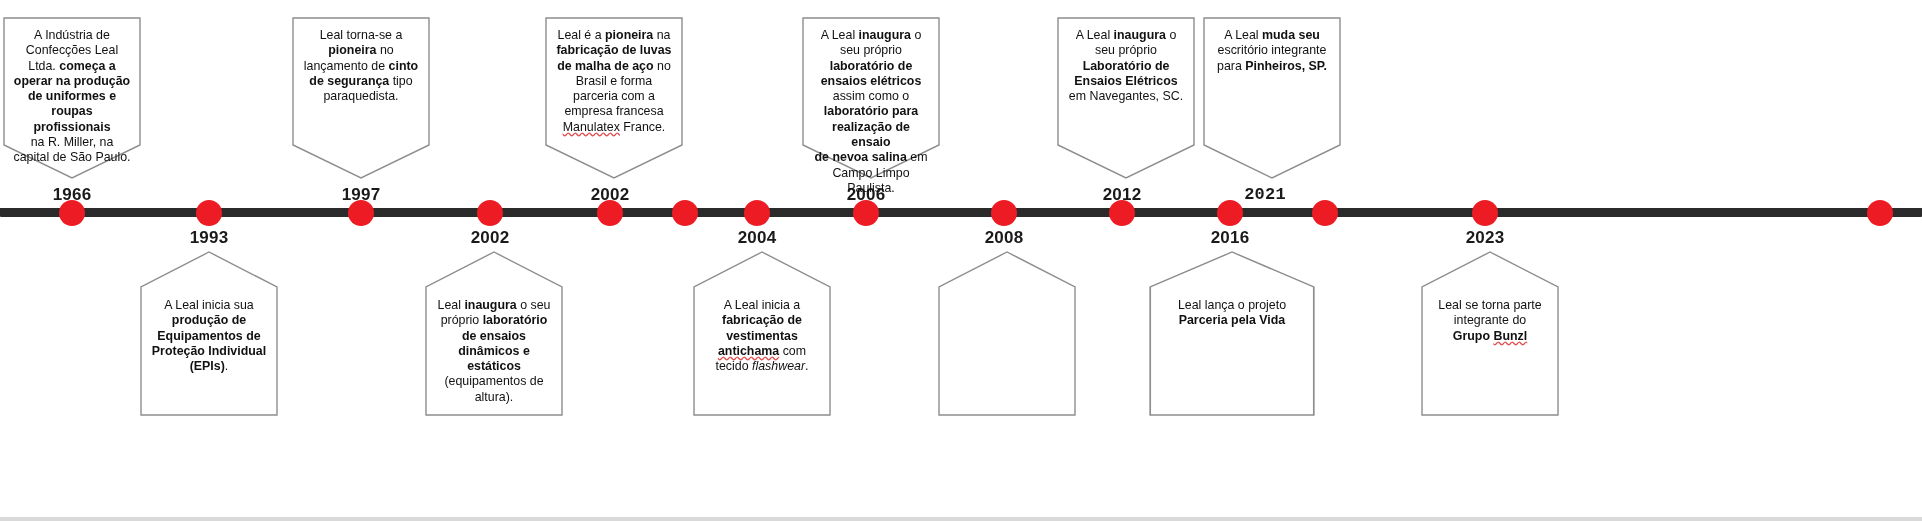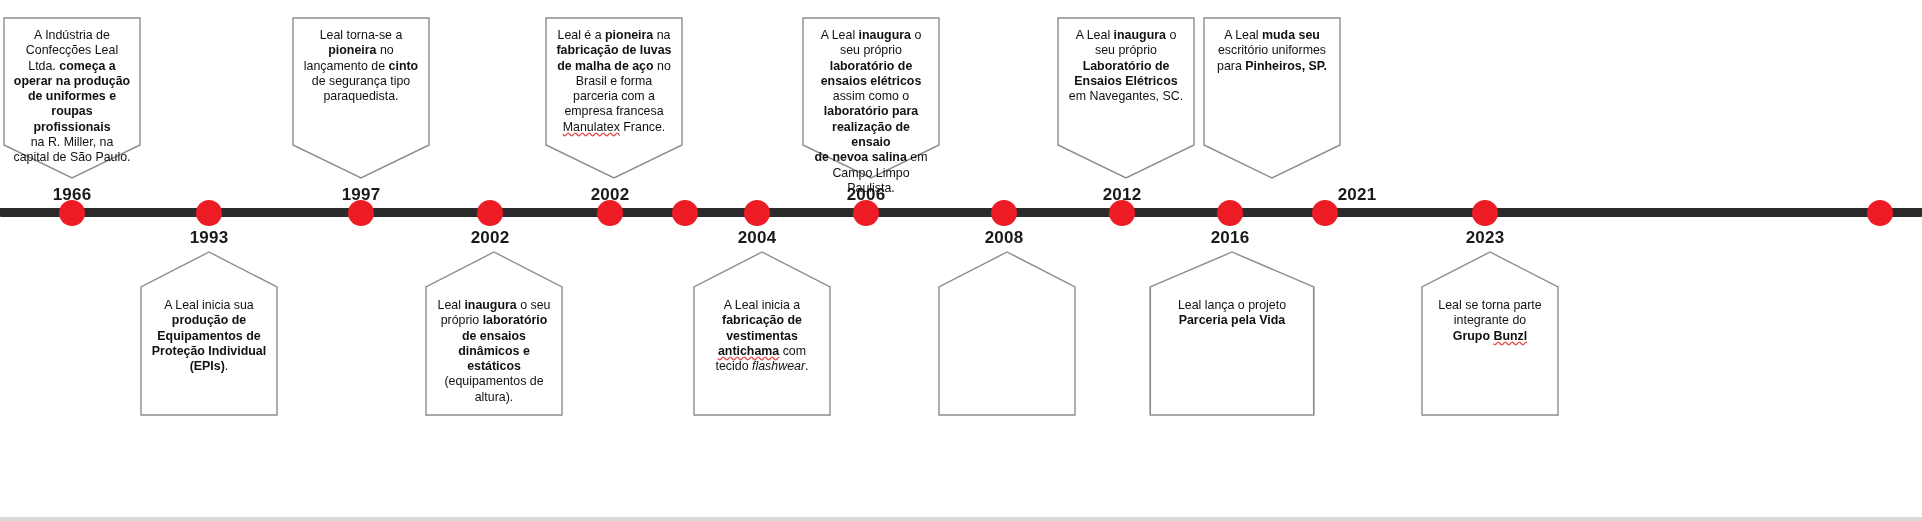--- a/index.html
+++ b/index.html
@@ -94,21 +94,21 @@
       <div class="year above" style="left: 72px;">1966</div>
       <div class="year below" style="left: 209px;">1993</div>
       <div class="year above" style="left: 361px;">1997</div>
       <div class="year below" style="left: 490px;">2002</div>
       <div class="year above" style="left: 610px;">2002</div>
       <div class="year below" style="left: 757px;">2004</div>
       <div class="year above" style="left: 866px;">2006</div>
       <div class="year below" style="left: 1004px;">2008</div>
       <div class="year above" style="left: 1122px;">2012</div>
       <div class="year below" style="left: 1230px;">2016</div>
-      <div class="year above" style="left: 1357px;">2021</div>
+      <div class="year above" style="left: 1265px; font-family: Liberation Mono, monospace;">2021</div>
       <div class="year below" style="left: 1485px;">2023</div>
     </div>
   <div id="cards">
       <div class="cardwrap top" style="left: 72px; top: 17px; width: 138px; height: 162px;">
         <svg class="shape" viewBox="0 0 138 162" preserveAspectRatio="none">
           <polygon points="1,1 137,1 137,128 69,161 1,128"></polygon>
         </svg>
         <div class="content">
           <div><span>A Indústria de</span></div>
           <div><span>Confecções Leal</span></div>
@@ -133,21 +133,21 @@
         </div>
       </div>
       <div class="cardwrap top" style="left: 361px; top: 17px; width: 138px; height: 162px;">
         <svg class="shape" viewBox="0 0 138 162" preserveAspectRatio="none">
           <polygon points="1,1 137,1 137,128 69,161 1,128"></polygon>
         </svg>
         <div class="content">
           <div><span>Leal torna-se a</span></div>
           <div><span style="font-weight: bold;">pioneira</span><span> no</span></div>
           <div><span>lançamento de </span><span style="font-weight: bold;">cinto</span></div>
-          <div><span style="font-weight: normal; margin-top: 6px;">de segurança</span><span> tipo</span></div>
+          <div><span style="font-weight: bold; margin-top: 6px;">de segurança</span><span> tipo</span></div>
           <div><span>paraquedista.</span></div>
         </div>
       </div>
       <div class="cardwrap bottom" style="left: 494px; top: 251px; width: 138px; height: 165px;">
         <svg class="shape" viewBox="0 0 138 165" preserveAspectRatio="none">
           <polygon points="1,164 1,36 69,1 137,36 137,164"></polygon>
         </svg>
         <div class="content">
           <div><span>Leal </span><span style="font-weight: bold;">inaugura</span><span> o seu</span></div>
           <div><span>próprio </span><span style="font-weight: bold; margin-top: 8px;">laboratório</span></div>
@@ -226,21 +226,21 @@
           <div><span>Leal lança o projeto</span></div>
           <div><span style="font-weight: bold; text-align: right;">Parceria pela Vida</span></div>
         </div>
       </div>
       <div class="cardwrap top" style="left: 1272px; top: 17px; width: 138px; height: 162px;">
         <svg class="shape" viewBox="0 0 138 162" preserveAspectRatio="none">
           <polygon points="1,1 137,1 137,128 69,161 1,128"></polygon>
         </svg>
         <div class="content">
           <div><span>A Leal </span><span style="font-weight: bold;">muda seu</span></div>
-          <div><span>escritório uniformes</span></div>
+          <div><span>escritório integrante</span></div>
           <div><span>para </span><span style="font-weight: bold;">Pinheiros, SP.</span></div>
         </div>
       </div>
       <div class="cardwrap bottom" style="left: 1490px; top: 251px; width: 138px; height: 165px;">
         <svg class="shape" viewBox="0 0 138 165" preserveAspectRatio="none">
           <polygon points="1,164 1,36 69,1 137,36 137,164"></polygon>
         </svg>
         <div class="content">
           <div><span>Leal se torna parte</span></div>
           <div><span>integrante do</span></div>

